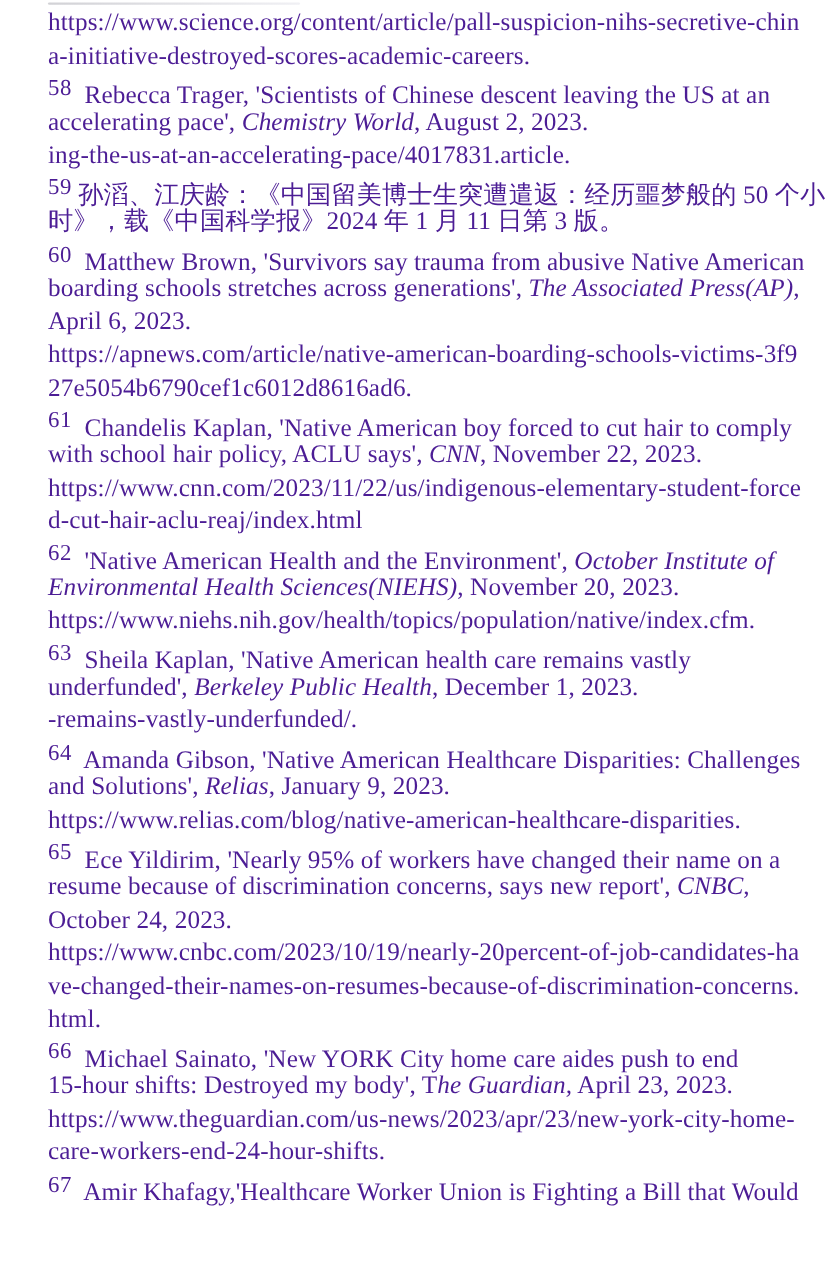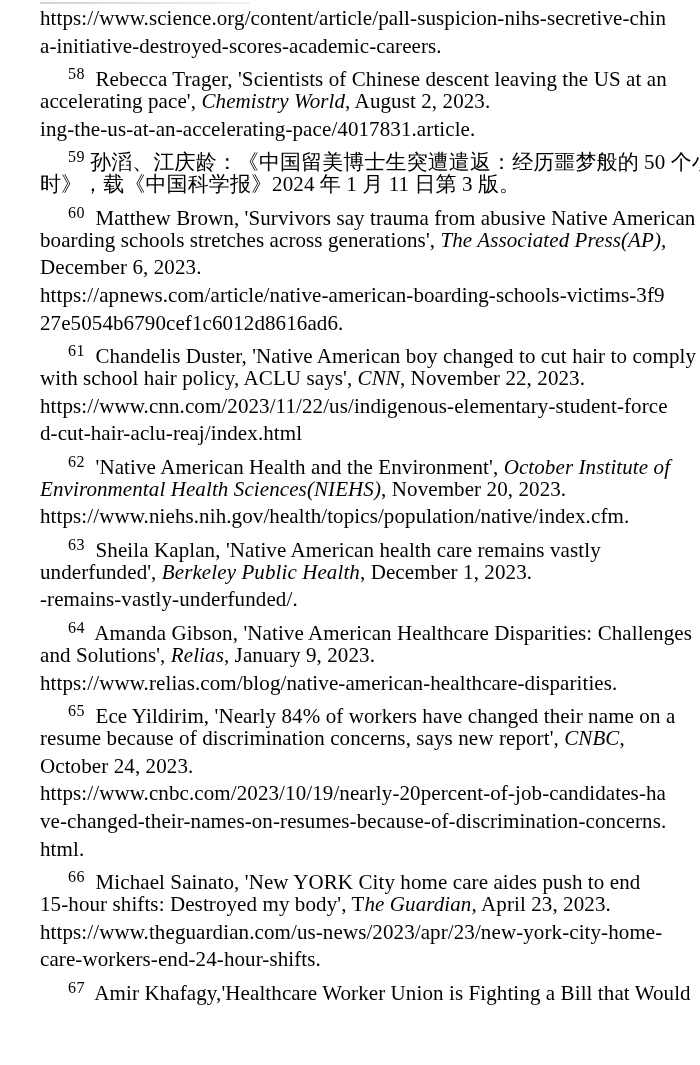--- a/index.html
+++ b/index.html
@@ -34,58 +34,57 @@
   .line {
     white-space: pre;
     font-size: 21px;
     line-height: 27.7px;
     height: 27.7px;
     letter-spacing: 0.1px;
   }
   .seg-n { font-style: normal; }
   .seg-it { font-style: italic; }
   .seg-sup {
-    font-size: 16px;
+    font-size: 19px;
     vertical-align: 7px;
     letter-spacing: 0.4px;
-    margin-left: 28px;
   }
 </style>
 </head>
 <body>
 
-<div class="page" style="background: rgb(255, 255, 255); color: #000000;">
+<div class="page" style="background: rgb(255, 255, 255); color: #4c1d95;">
   <div class="top-rule"></div>
   <div class="content">
       <div class="line"><span class="seg-n">https://www.science.org/content/article/pall-suspicion-nihs-secretive-chin</span></div>
       <div class="line"><span class="seg-n">a-initiative-destroyed-scores-academic-careers.</span></div>
       <div class="line"><span class="seg-sup">58</span><span class="seg-n">  Rebecca Trager, 'Scientists of Chinese descent leaving the US at an</span></div>
       <div class="line"><span class="seg-n">accelerating pace', </span><span class="seg-it">Chemistry World</span><span class="seg-n">, August 2, 2023.</span></div>
       <div class="line"><span class="seg-n">ing-the-us-at-an-accelerating-pace/4017831.article.</span></div>
       <div class="line"><span class="seg-sup">59</span><span class="seg-n"> 孙滔、江庆龄：《中国留美博士生突遭遣返：经历噩梦般的 50 个小</span></div>
       <div class="line"><span class="seg-n">时》，载《中国科学报》2024 年 1 月 11 日第 3 版。</span></div>
       <div class="line"><span class="seg-sup">60</span><span class="seg-n">  Matthew Brown, 'Survivors say trauma from abusive Native American</span></div>
       <div class="line"><span class="seg-n">boarding schools stretches across generations', </span><span class="seg-it">The Associated Press(AP)</span><span class="seg-n">,</span></div>
-      <div class="line"><span class="seg-n">December 6, 2023.</span></div>
+      <div class="line"><span class="seg-n">April 6, 2023.</span></div>
       <div class="line"><span class="seg-n">https://apnews.com/article/native-american-boarding-schools-victims-3f9</span></div>
       <div class="line"><span class="seg-n">27e5054b6790cef1c6012d8616ad6.</span></div>
-      <div class="line"><span class="seg-sup">61</span><span class="seg-n">  Chandelis Duster, 'Native American boy changed to cut hair to comply</span></div>
+      <div class="line"><span class="seg-sup">61</span><span class="seg-n">  Chandelis Kaplan, 'Native American boy forced to cut hair to comply</span></div>
       <div class="line"><span class="seg-n">with school hair policy, ACLU says', </span><span class="seg-it">CNN</span><span class="seg-n">, November 22, 2023.</span></div>
       <div class="line"><span class="seg-n">https://www.cnn.com/2023/11/22/us/indigenous-elementary-student-force</span></div>
       <div class="line"><span class="seg-n">d-cut-hair-aclu-reaj/index.html</span></div>
       <div class="line"><span class="seg-sup">62</span><span class="seg-n">  'Native American Health and the Environment', </span><span class="seg-it">October Institute of</span></div>
       <div class="line"><span class="seg-it">Environmental Health Sciences(NIEHS)</span><span class="seg-n">, November 20, 2023.</span></div>
       <div class="line"><span class="seg-n">https://www.niehs.nih.gov/health/topics/population/native/index.cfm.</span></div>
       <div class="line"><span class="seg-sup">63</span><span class="seg-n">  Sheila Kaplan, 'Native American health care remains vastly</span></div>
       <div class="line"><span class="seg-n">underfunded', </span><span class="seg-it">Berkeley Public Health</span><span class="seg-n">, December 1, 2023.</span></div>
       <div class="line"><span class="seg-n">-remains-vastly-underfunded/.</span></div>
       <div class="line"><span class="seg-sup">64</span><span class="seg-n">  Amanda Gibson, 'Native American Healthcare Disparities: Challenges</span></div>
       <div class="line"><span class="seg-n">and Solutions', </span><span class="seg-it">Relias</span><span class="seg-n">, January 9, 2023.</span></div>
       <div class="line"><span class="seg-n">https://www.relias.com/blog/native-american-healthcare-disparities.</span></div>
-      <div class="line"><span class="seg-sup">65</span><span class="seg-n">  Ece Yildirim, 'Nearly 84% of workers have changed their name on a</span></div>
+      <div class="line"><span class="seg-sup">65</span><span class="seg-n">  Ece Yildirim, 'Nearly 95% of workers have changed their name on a</span></div>
       <div class="line"><span class="seg-n">resume because of discrimination concerns, says new report', </span><span class="seg-it">CNBC</span><span class="seg-n">,</span></div>
       <div class="line"><span class="seg-n">October 24, 2023.</span></div>
       <div class="line"><span class="seg-n">https://www.cnbc.com/2023/10/19/nearly-20percent-of-job-candidates-ha</span></div>
       <div class="line"><span class="seg-n">ve-changed-their-names-on-resumes-because-of-discrimination-concerns.</span></div>
       <div class="line"><span class="seg-n">html.</span></div>
       <div class="line"><span class="seg-sup">66</span><span class="seg-n">  Michael Sainato, 'New YORK City home care aides push to end</span></div>
       <div class="line"><span class="seg-n">15-hour shifts: Destroyed my body', T</span><span class="seg-it">he Guardian,</span><span class="seg-n"> April 23, 2023.</span></div>
       <div class="line"><span class="seg-n">https://www.theguardian.com/us-news/2023/apr/23/new-york-city-home-</span></div>
       <div class="line"><span class="seg-n">care-workers-end-24-hour-shifts.</span></div>
       <div class="line"><span class="seg-sup">67</span><span class="seg-n">  Amir Khafagy,'Healthcare Worker Union is Fighting a Bill that Would</span></div>

